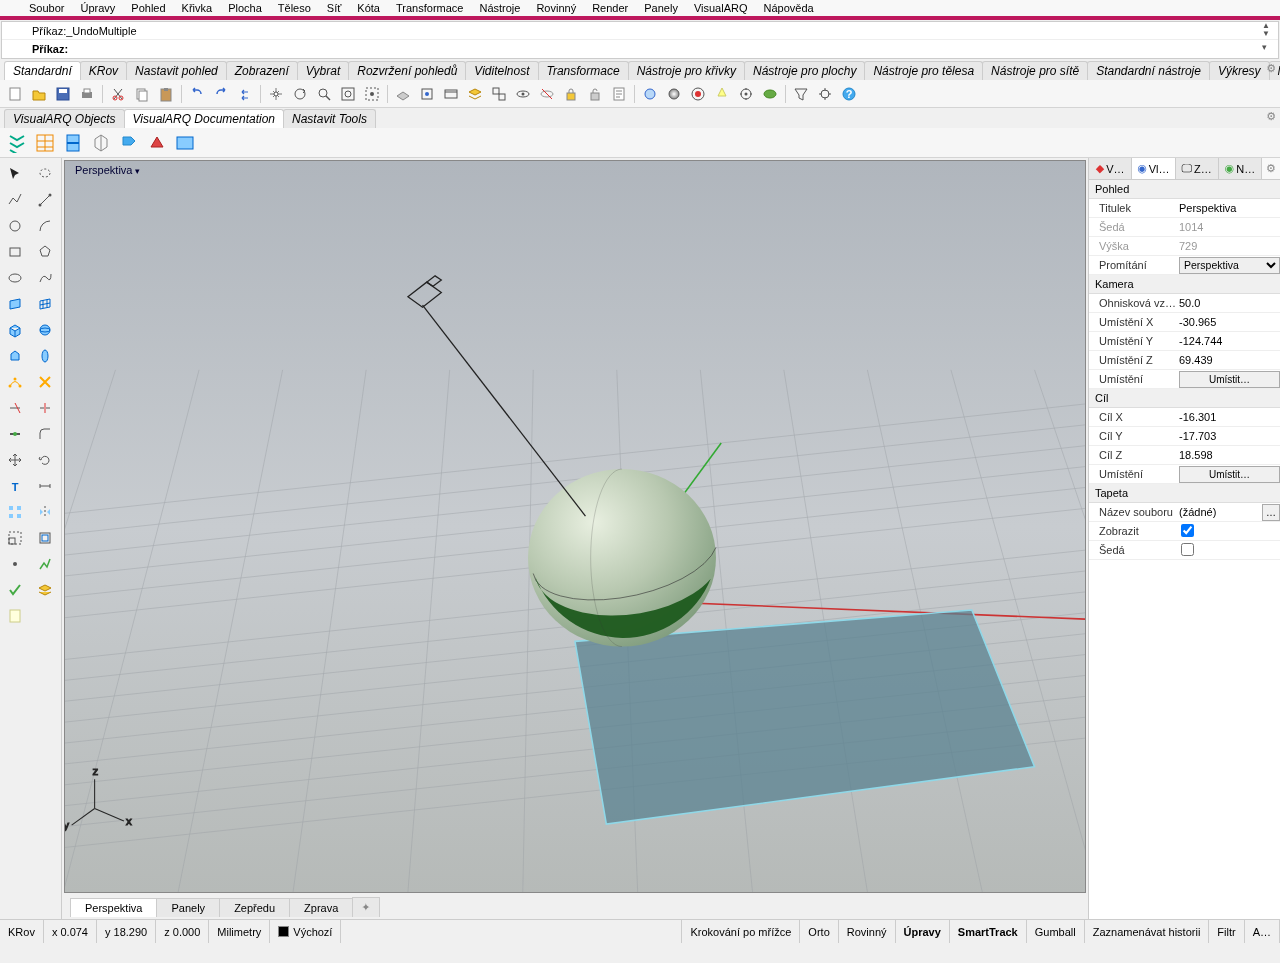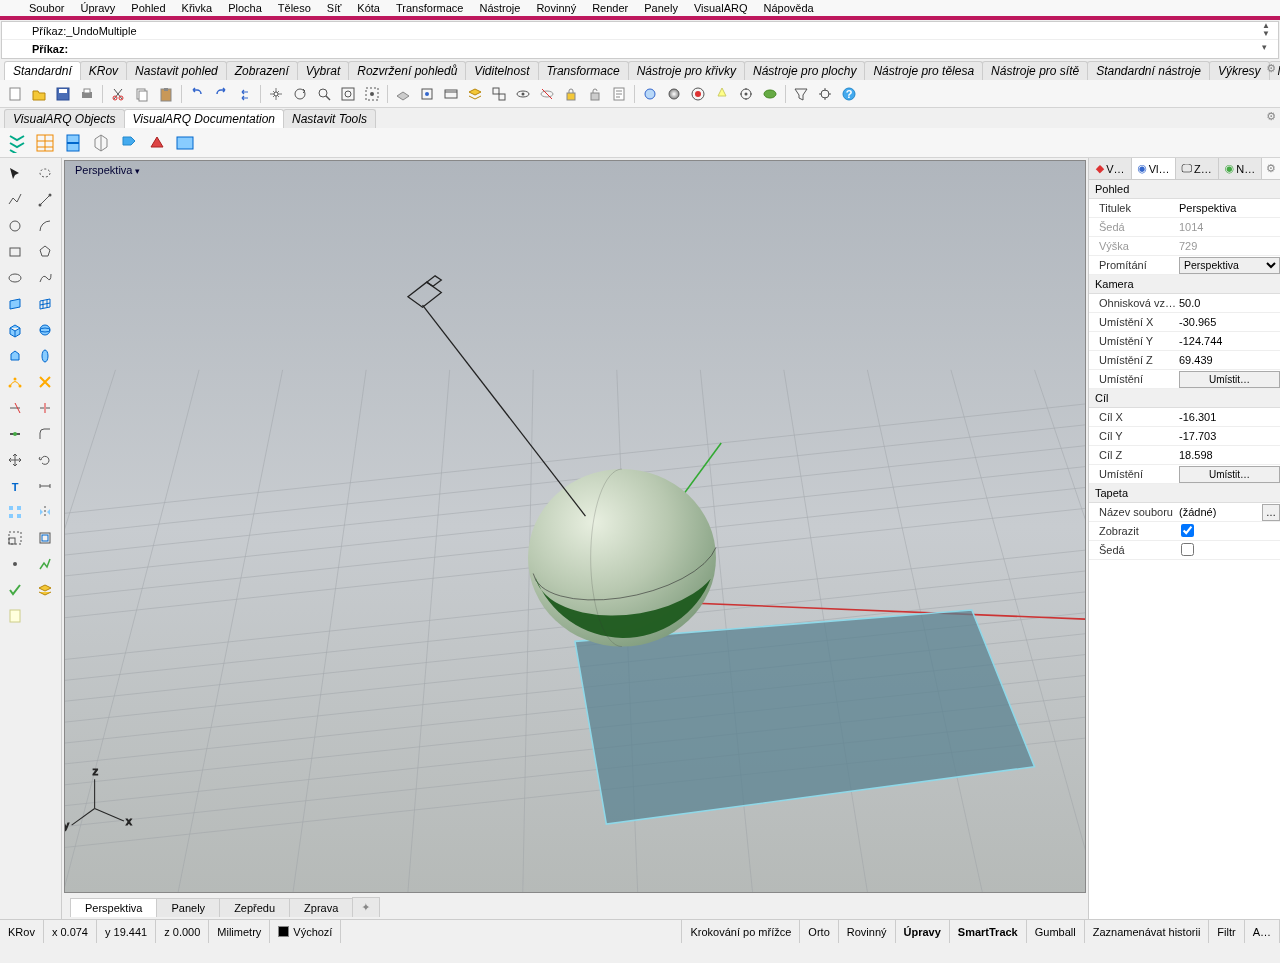--- a/index.html
+++ b/index.html
@@ -762,21 +762,21 @@
           <div class="k">Šedá</div>
           <div class="v"><input type="checkbox" style=""></div>
         </div>
     </div>
   </div>
 </div>
 
 <div class="status">
   <div class="cell">KRov</div>
   <div class="cell">x 0.074</div>
-  <div class="cell">y 19.441</div>
+  <div class="cell">y 18.290</div>
   <div class="cell">z 0.000</div>
   <div class="cell">Milimetry</div>
   <div class="cell">
       <span class="sw"></span>
       <span>Výchozí</span>
     </div>
   <div class="cell fill"></div>
   <div class="cell">Krokování po mřížce</div>
   <div class="cell">Orto</div>
   <div class="cell">Rovinný</div>

